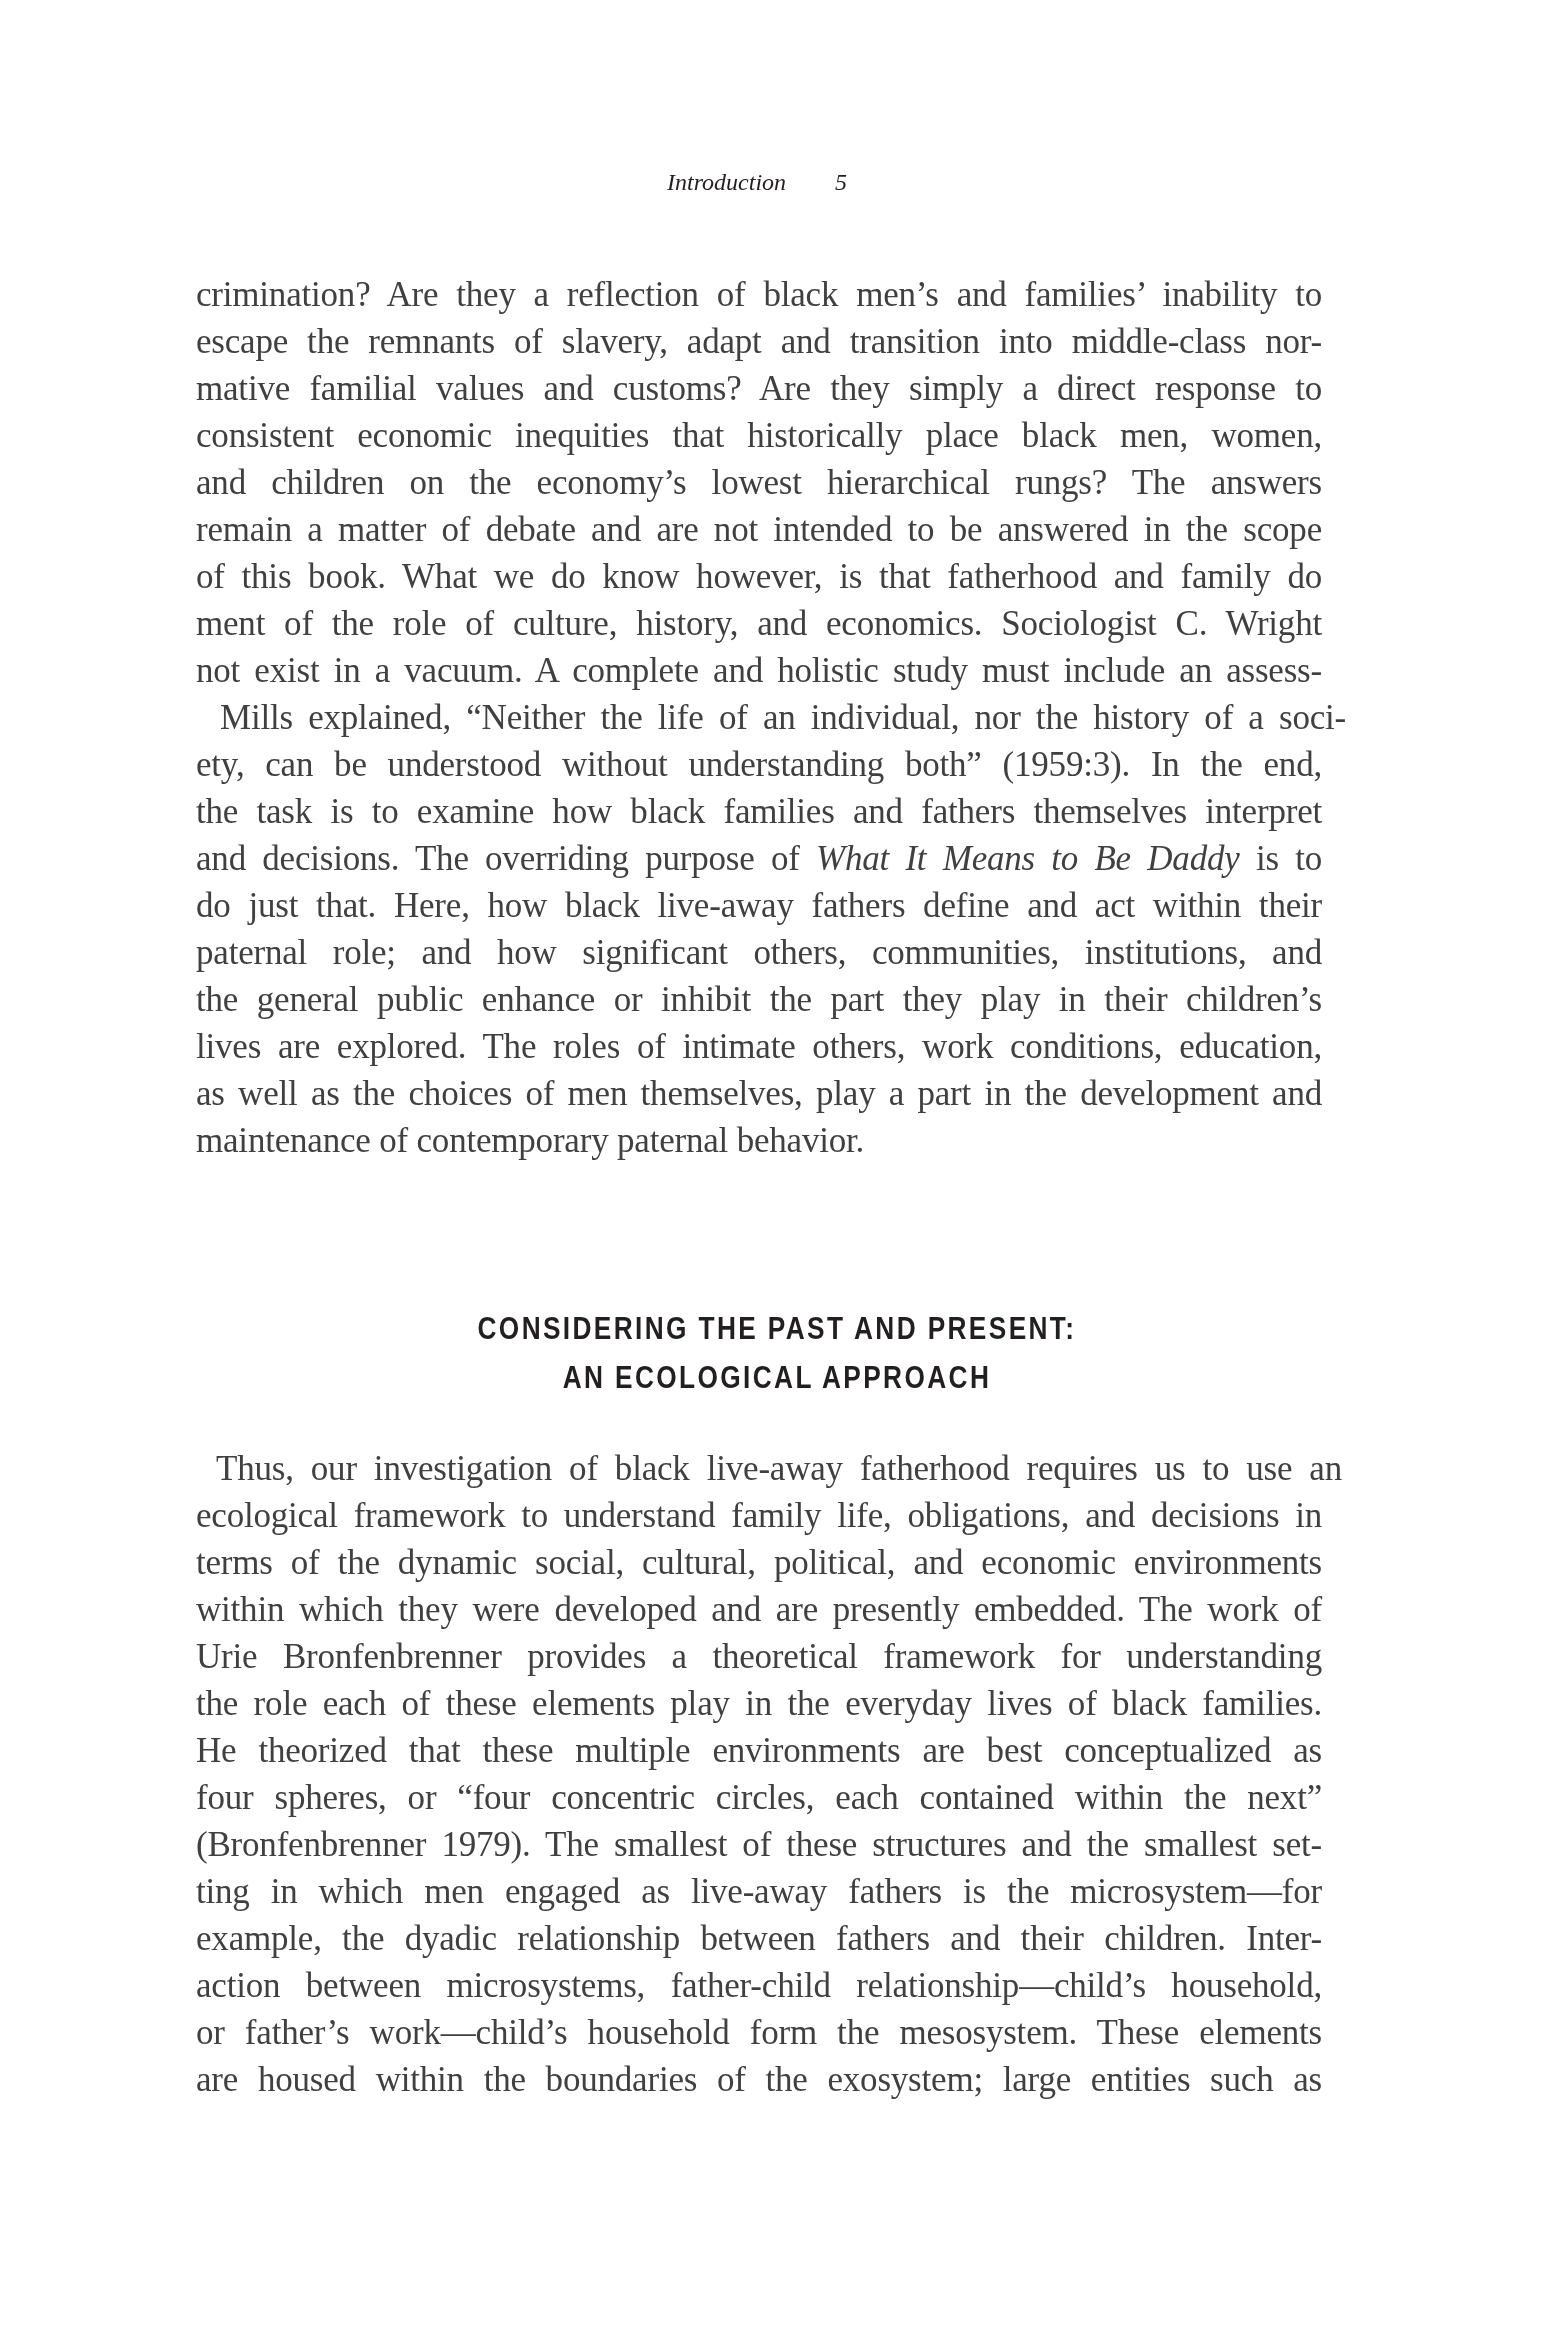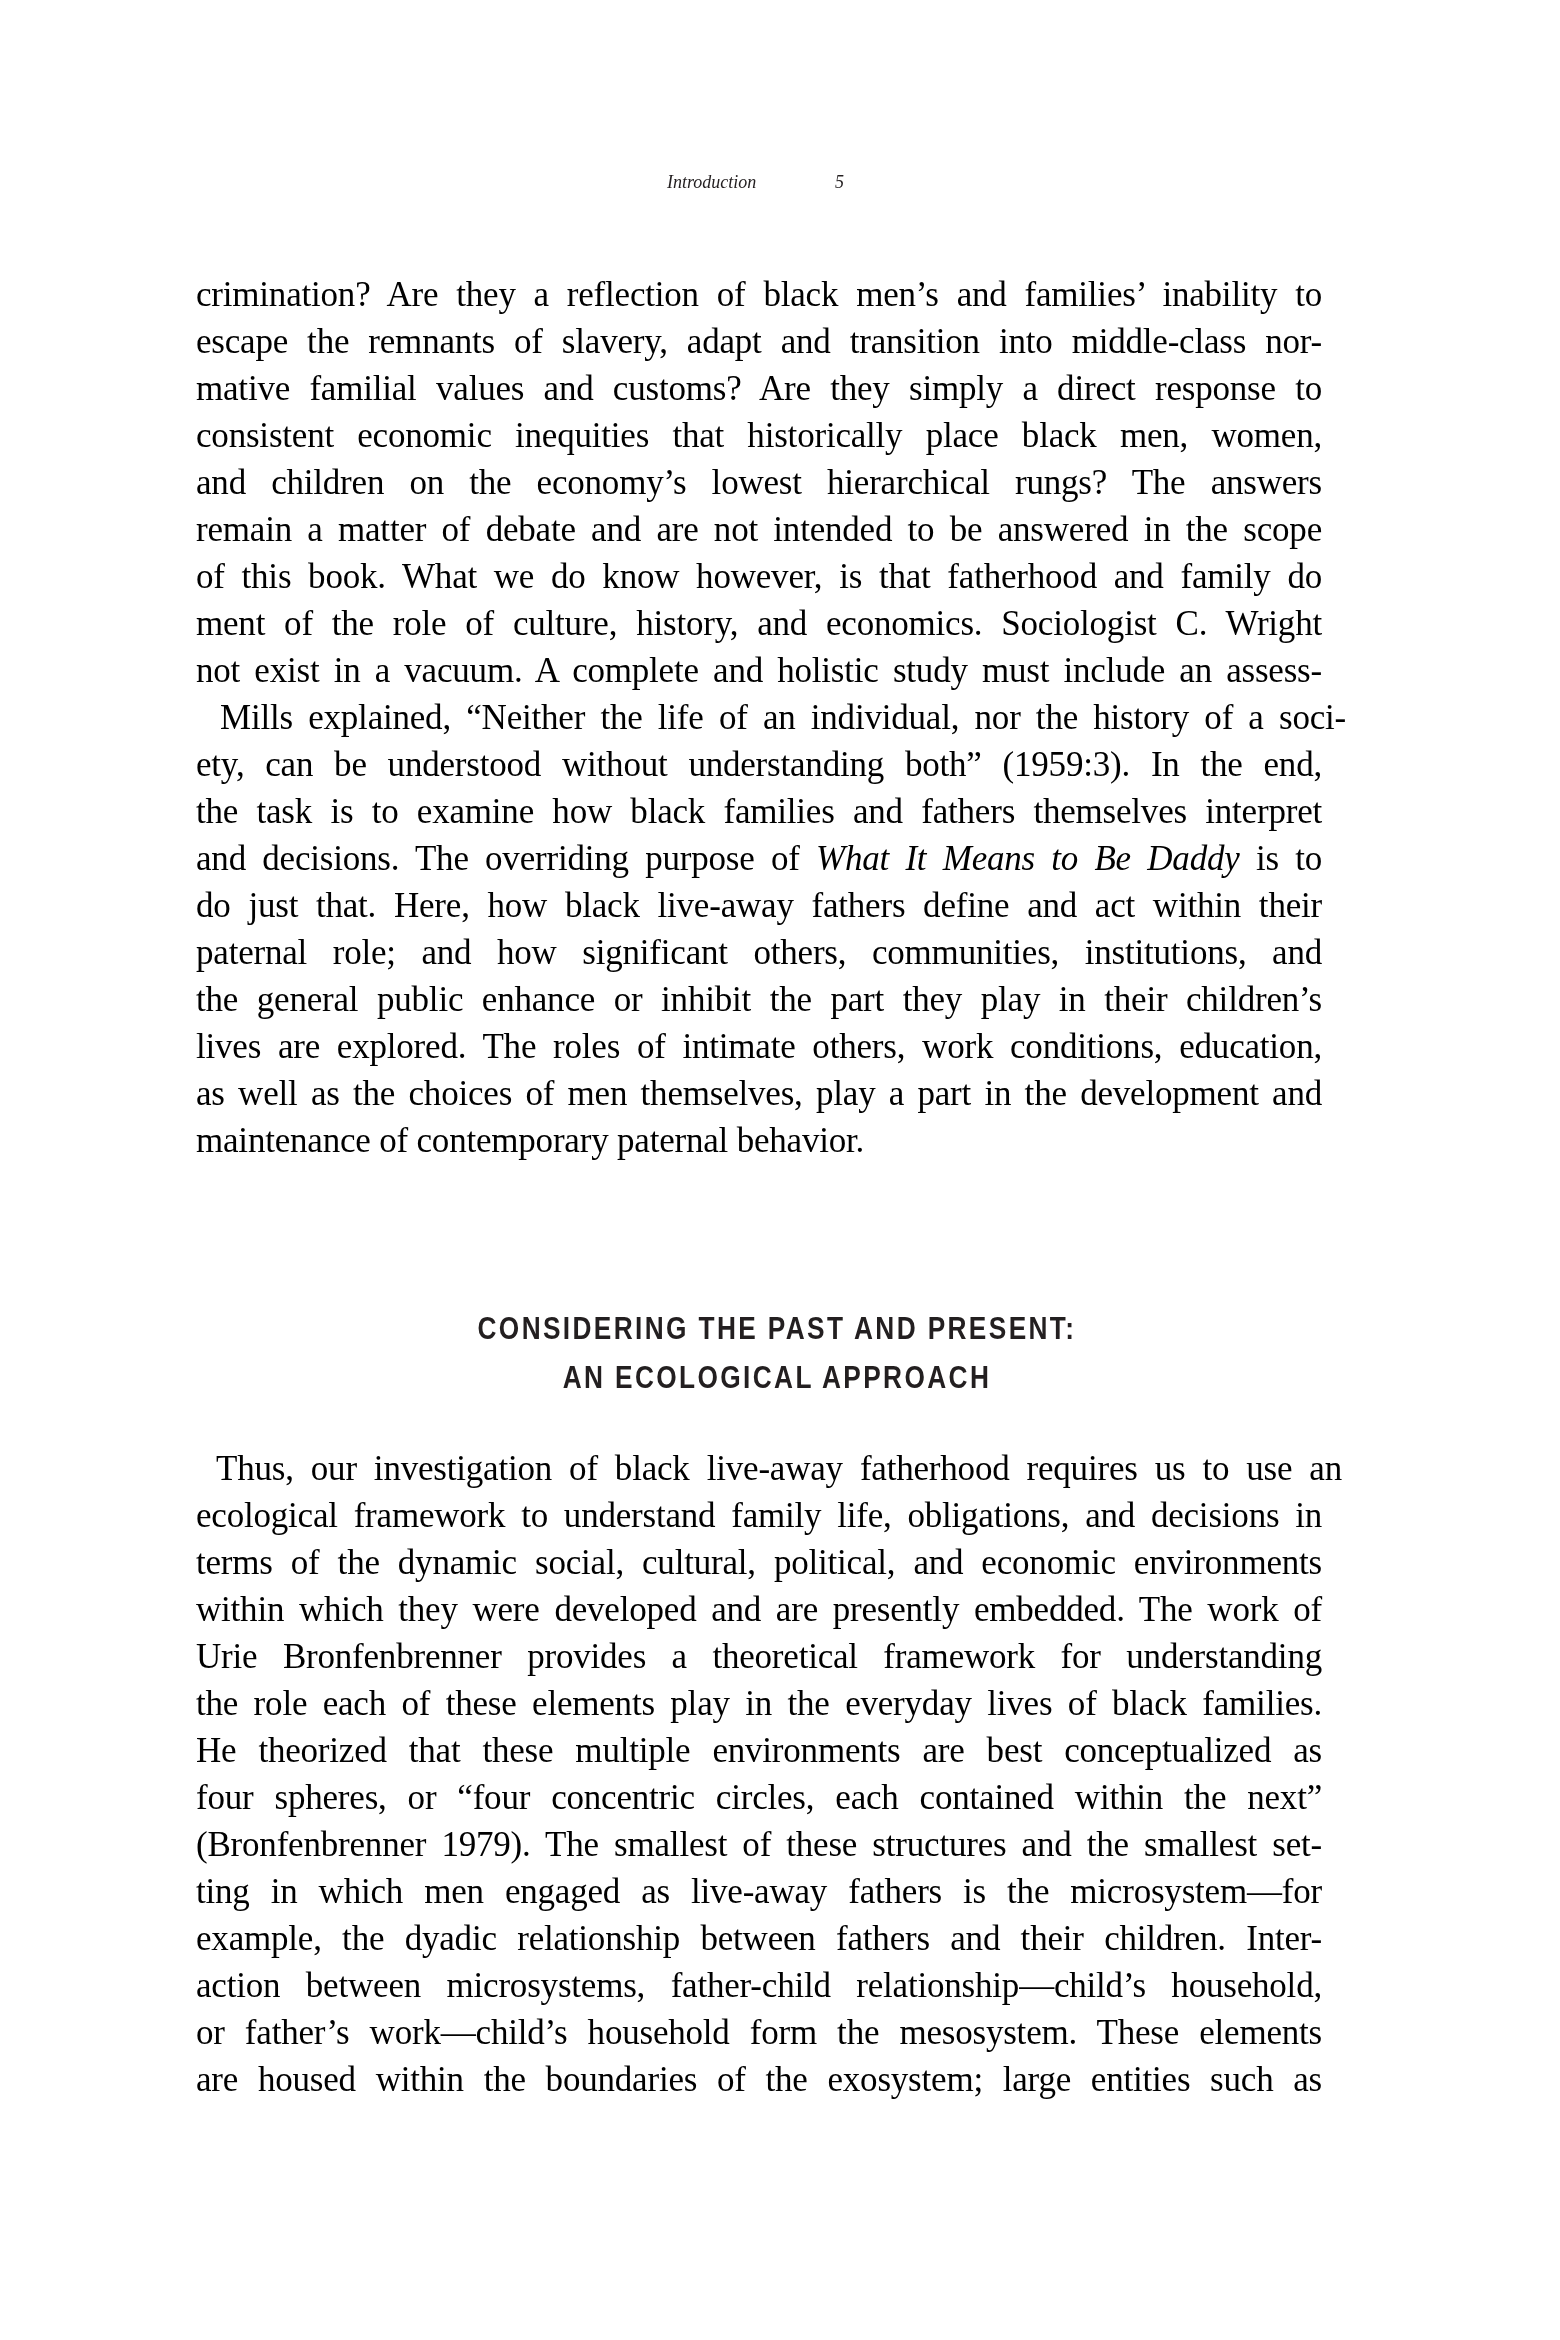--- a/index.html
+++ b/index.html
@@ -2,30 +2,30 @@
 <html><head>
 <meta charset="utf-8">
 <style>
   html, body { margin: 0; padding: 0; background: #ffffff; }
   body { width: 1561px; height: 2341px; position: relative; overflow: hidden; }
   .page { position: absolute; left: 0; top: 0; width: 1561px; height: 2341px; background: #ffffff; color: #231f20; }
 
   .running-head {
     position: absolute; top: 163px; left: 0; width: 1561px; height: 38px;
     font-family: "Liberation Serif", "DejaVu Serif", serif; font-style: italic;
-    font-size: 18px; line-height: 38px; color: #231f20;
+    font-size: 24px; line-height: 38px; color: #231f20;
   }
   .running-head .title { position: absolute; left: 667px; top: 0; }
   .running-head .folio { position: absolute; left: 835px; top: 0; font-style: italic; }
 
   .para { position: absolute; left: 196px; width: 1126px; margin: 0; }
   .line {
     display: block; height: 47px; line-height: 47px; white-space: nowrap;
     font-family: "Liberation Serif", "DejaVu Serif", serif; font-size: 35px;
-    text-align: justify; text-align-last: justify; color: #000000;
+    text-align: justify; text-align-last: justify; color: #404040;
     letter-spacing: -0.2px; word-spacing: 0;
   }
   .line.last { text-align: left; text-align-last: left; }
   .line i { font-style: italic; }
 
   #para-1 { top: 271px; }
   #para-2 { top: 1445px; }
 
   .section-heading {
     position: absolute; left: 0; width: 1561px; top: 1304px; margin: 0;

